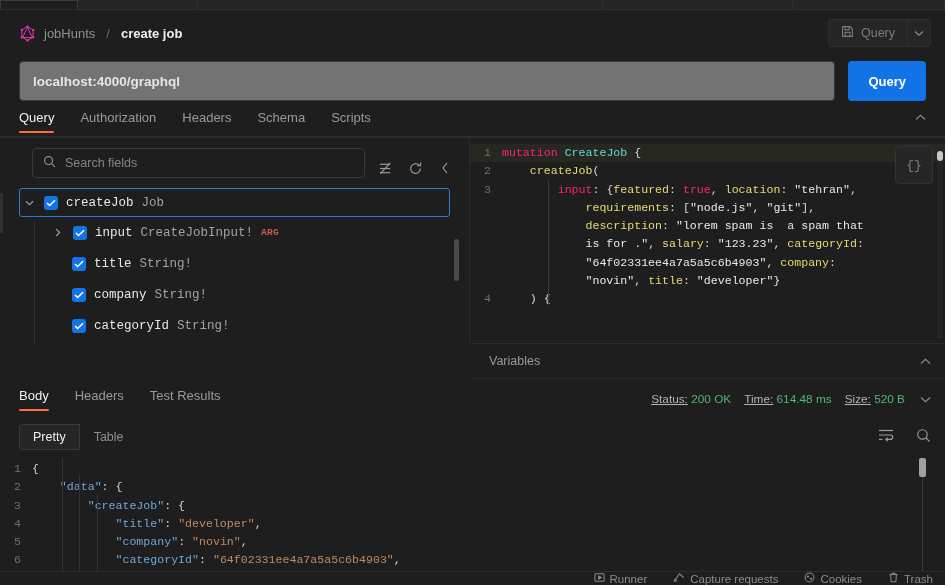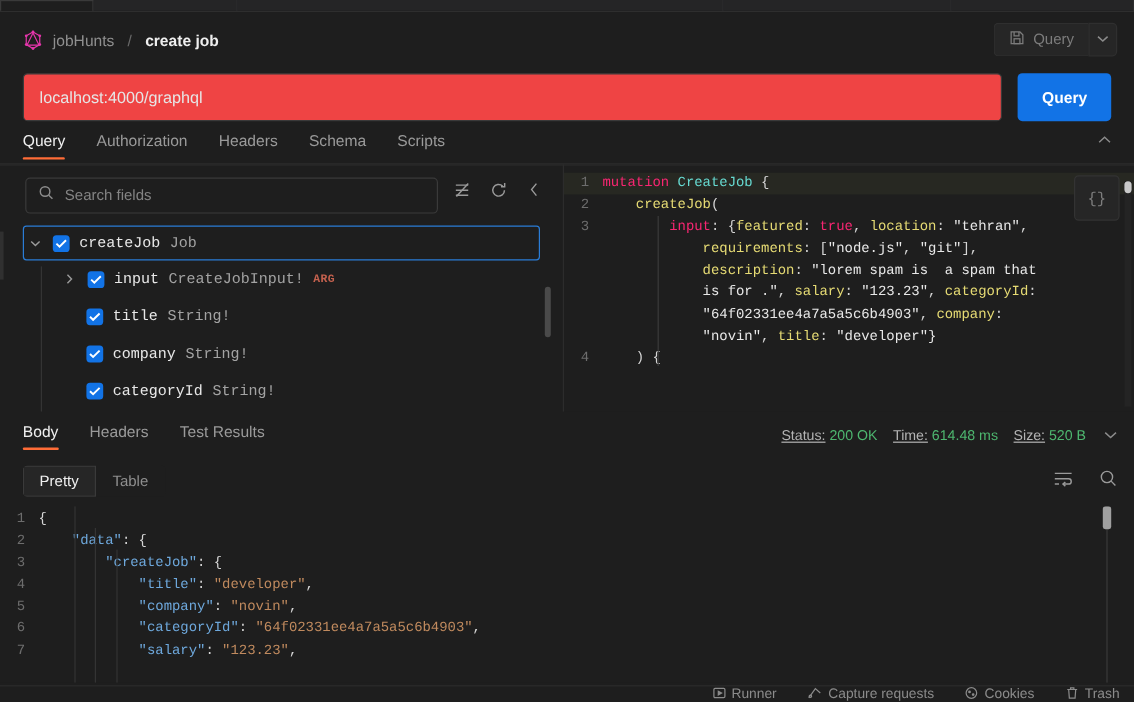--- a/index.html
+++ b/index.html
@@ -42,22 +42,22 @@
   }
   .save-caret {
     background: #262626; border: 1px solid #2f2f2f; border-radius: 0 4px 4px 0;
     width: 24px; height: 28px; display: flex; align-items: center;
     justify-content: center; color: #8b8b8b; font-size: 10px; cursor: default;
   }
 
   
   .urlrow { display: flex; align-items: center; padding: 0 19px; gap: 13px; height: 50px; }
   .urlbox {
-    flex: 1; height: 40px; background: #ef4444; border: 1px solid #3a3a3a;
-    border-radius: 4px; display: flex; align-items: center; padding: 0 13px;
+    flex: 1; height: 40px; background: #737373; border: 1px solid #3a3a3a;
+    border-radius: 4px; display: flex; align-items: center; padding: 0 13px; font-weight: bold;
   }
   .urlbox span { font-size: 13.5px; color: #e6e6e6; }
   .querybtn {
     background: #1273e6; color: #fff; font-size: 13px; font-weight: 700;
     border: none; border-radius: 4px; height: 40px; padding: 0 20px; cursor: pointer;
   }
 
   
   .reqtabs {
     display: flex; align-items: center; padding: 0 19px; height: 30px;
@@ -68,21 +68,21 @@
   .rtab.active::after {
     content: ""; position: absolute; left: 0; right: 0; bottom: 0;
     height: 2px; background: #ff6c37; border-radius: 1px;
   }
   .reqtabs .chev-up { margin-left: auto; color: #8b8b8b; font-size: 11px; padding-bottom: 8px; }
   .hr { height: 1px; background: #2c2c2c; }
 
   
   .middle { display: flex; height: 206px; }
   .explorer { width: 470px; border-right: 1px solid #2c2c2c; position: relative; overflow: hidden; }
-  .searchrow { display: flex; align-items: flex-start; padding: 11px 14px 0 21px; gap: 10px; }
+  .searchrow { display: flex; align-items: flex-end; padding: 11px 14px 0 32px; gap: 10px; }
   .searchbox {
     flex: 1; height: 30px; background: #1e1e1e; border: 1px solid #3a3a3a;
     border-radius: 4px; display: flex; align-items: center; gap: 9px; padding: 0 10px;
   }
   .searchbox .ph { font-size: 12.5px; color: #848484; }
   .iconbtn { color: #9a9a9a; display: flex; align-items: center; justify-content: center;
              width: 20px; height: 20px; cursor: pointer; }
 
   .fieldlist { margin-top: 10px; position: relative; }
   .frow { display: flex; align-items: center; height: 31px; padding-left: 21px; gap: 8px; }
@@ -398,20 +398,28 @@
             <span class="ctext"><span class="k-punc">    ) {</span></span>
           </div>
         </div>
         <div class="braces-badge">{}</div>
         <div class="ed-track"></div>
         <div class="ed-scroll"></div>
       </div>
     </div>
 
     <div class="varsline" style="top:0"></div>
+    <div class="varsbar">
+      <span class="lbl">Variables</span>
+      <span class="chv">
+        <svg width="11" height="7" viewBox="0 0 11 7" fill="none" stroke="#8b8b8b" stroke-width="1.2">
+            <path d="M1 5.5 L5.5 1.3 L10 5.5"></path>
+          </svg>
+      </span>
+    </div>
   </div>
 
   <div class="respsec">
     <div class="resphead">
       <div class="rtab active">Body</div>
       <div class="rtab">Headers</div>
       <div class="rtab">Test Results</div>
       <div class="stat">
         <span><b>Status:</b> <span class="val">200 OK</span></span>
         <span><b>Time:</b> <span class="val">614.48 ms</span></span>

